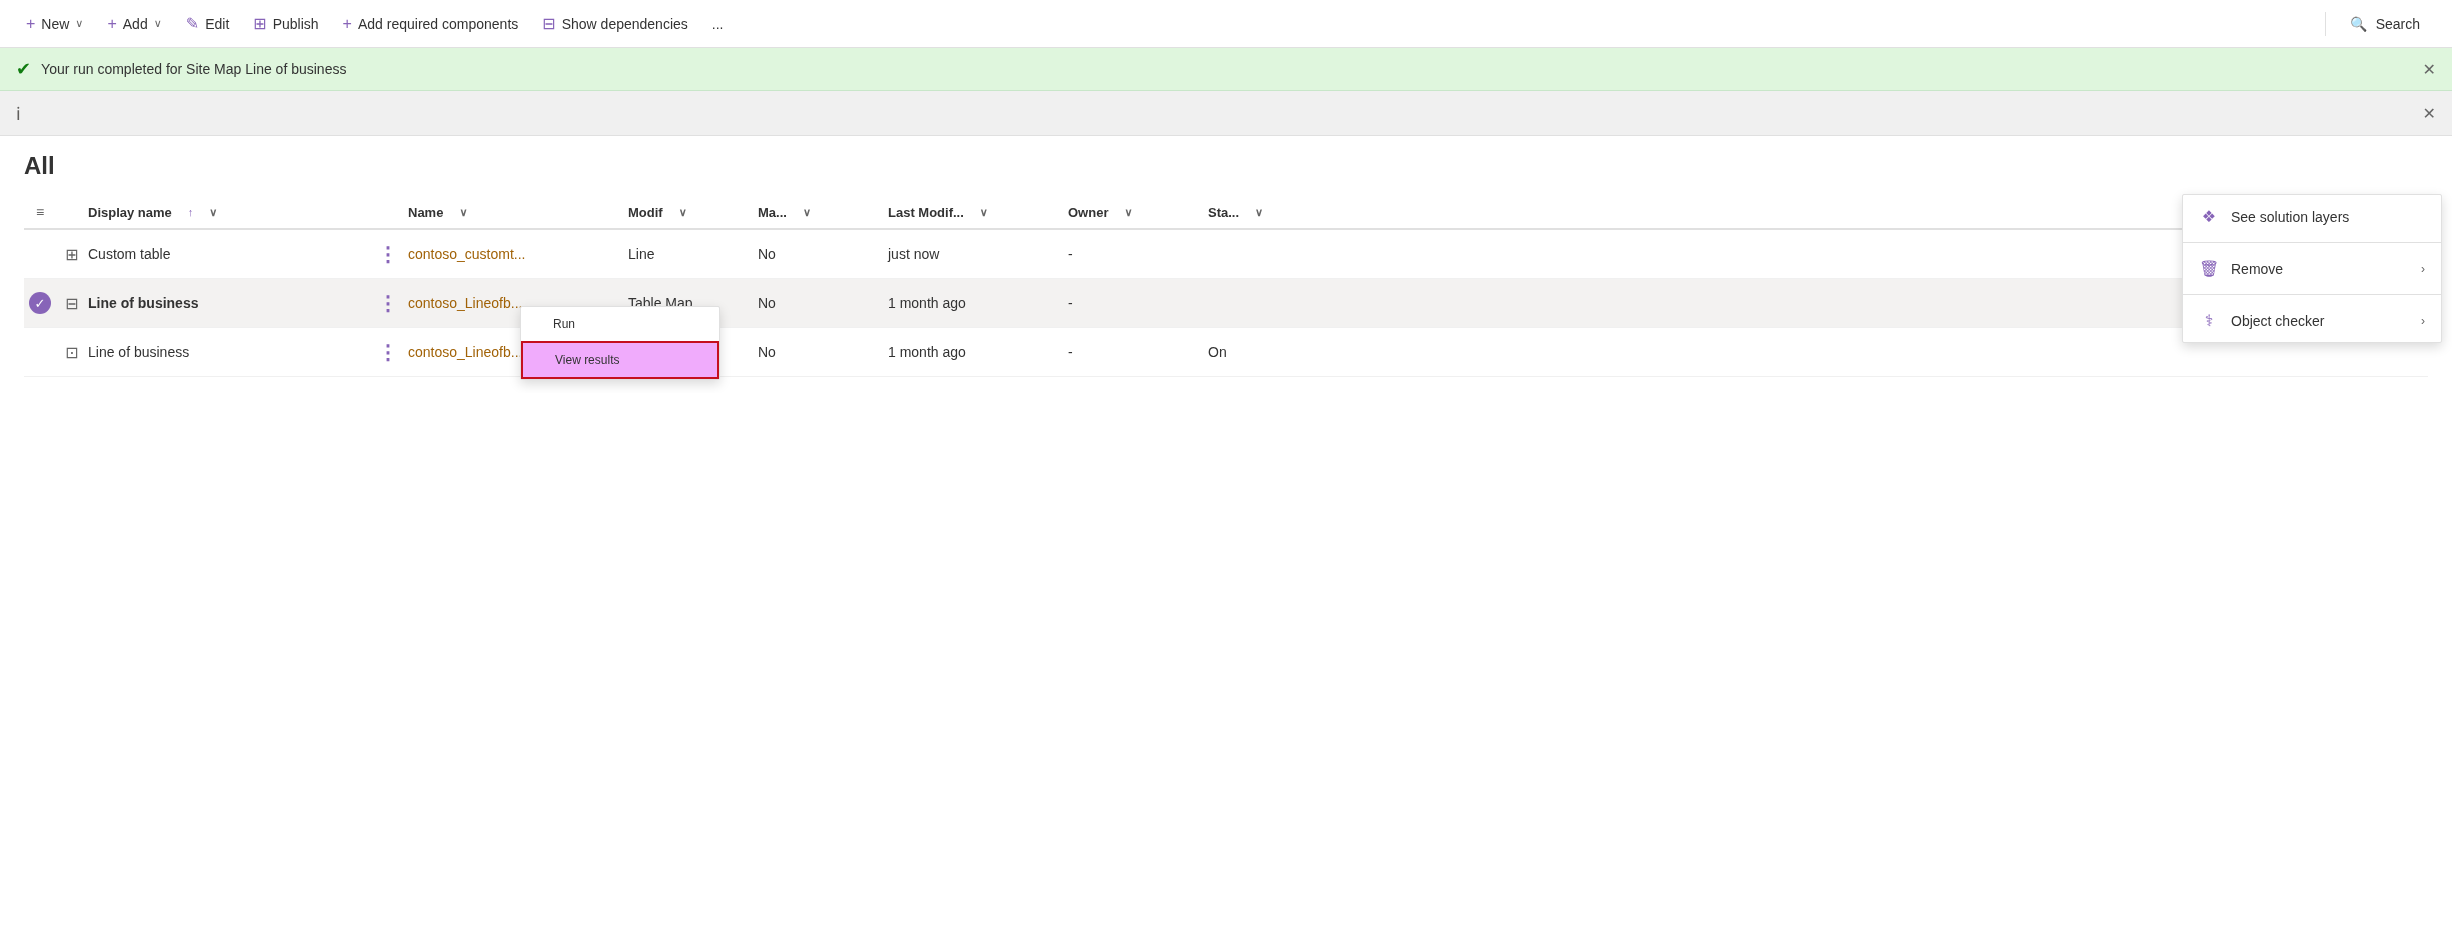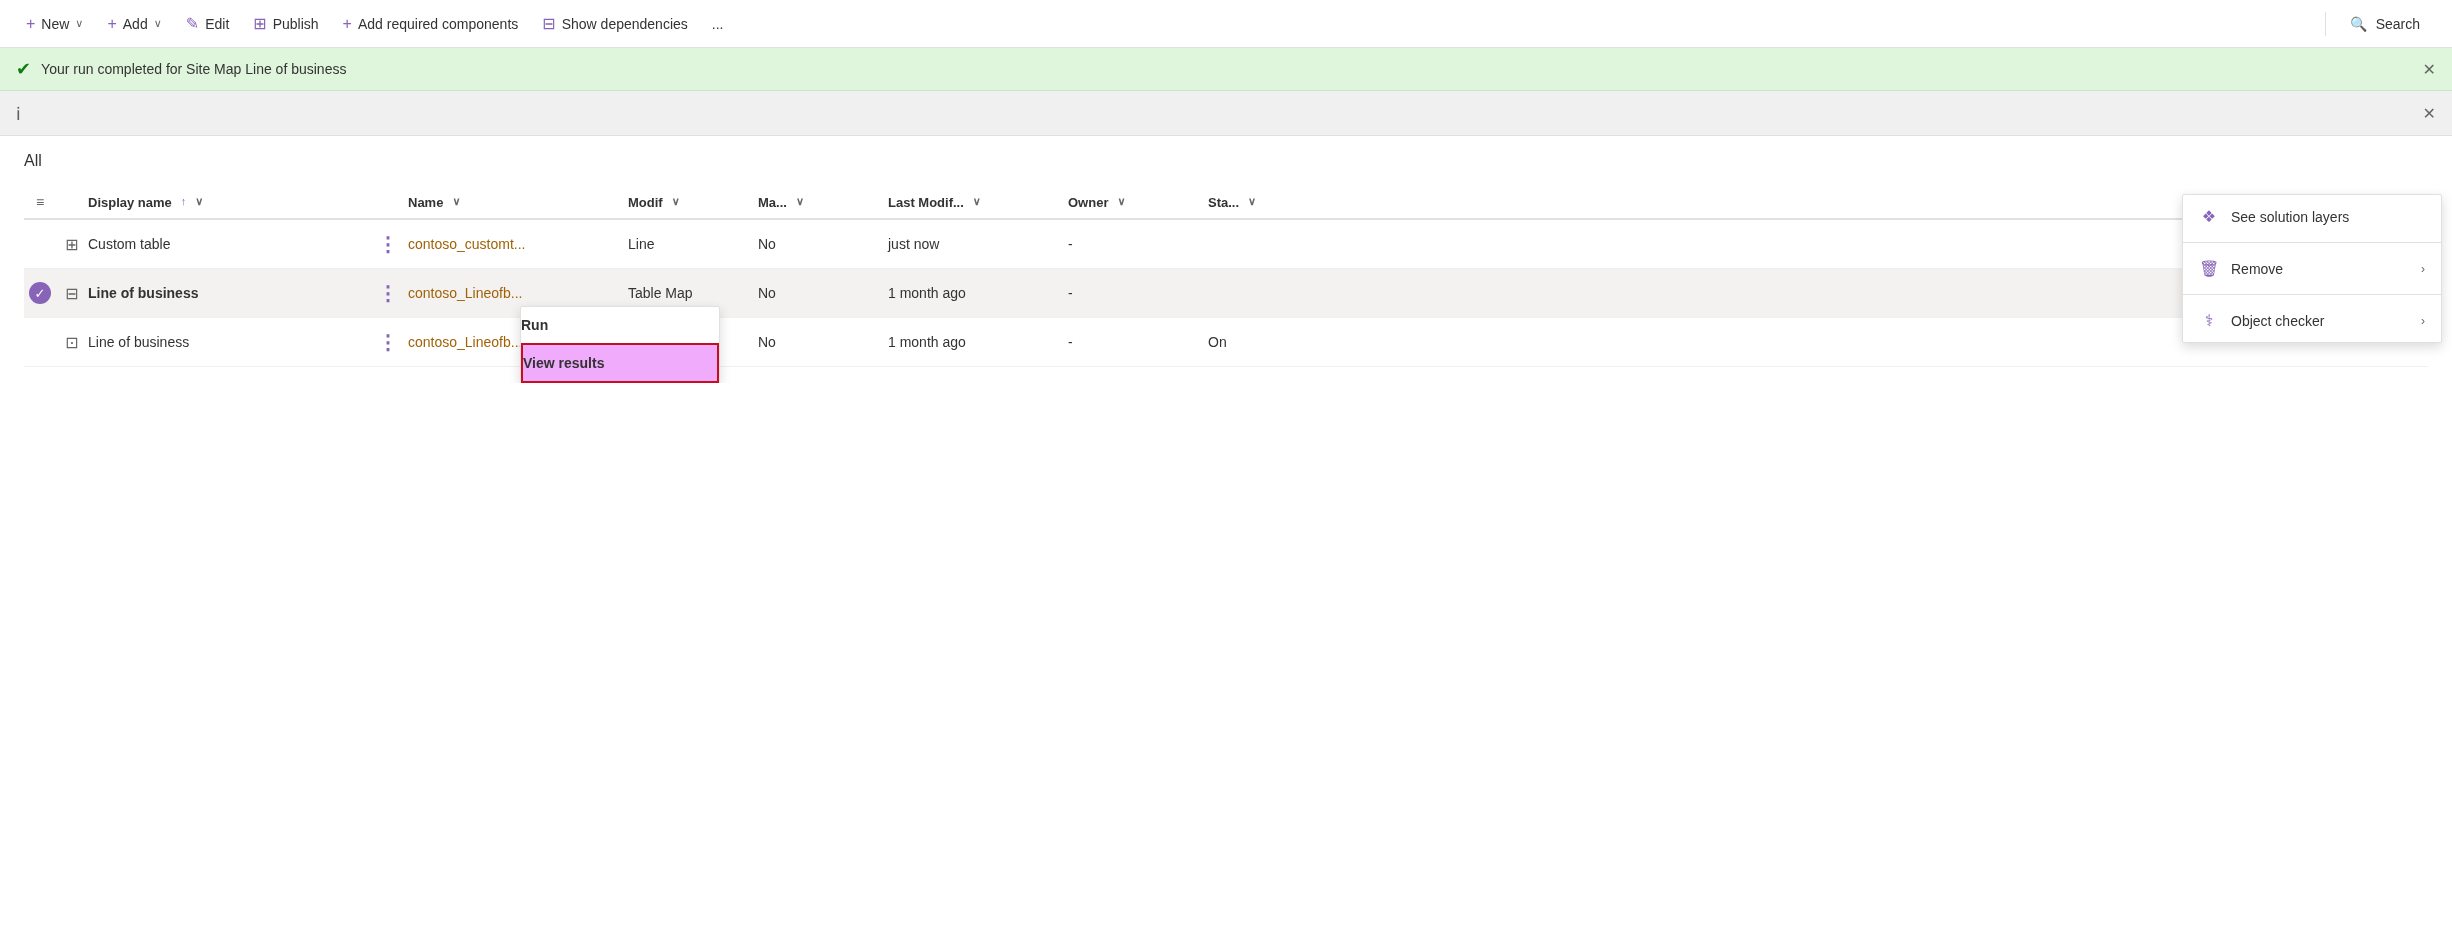--- a/index.html
+++ b/index.html
@@ -76,22 +76,22 @@
     }
     .banner-icon-success { color: #107c10; font-size: 18px; }
     .banner-icon-info { color: #605e5c; font-size: 18px; }
 
     
     .main {
       padding: 16px 24px;
       position: relative;
     }
     .page-title {
-      font-size: 16px;
-      font-weight: 400;
+      font-size: 24px;
+      font-weight: 700;
       margin-bottom: 16px;
     }
 
     
     .table-container { width: 100%; }
     .table-header {
       display: grid;
       grid-template-columns: 32px 32px 280px 40px 220px 130px 130px 180px 140px 100px;
       align-items: center;
       padding: 8px 0;
@@ -104,21 +104,22 @@
       display: grid;
       grid-template-columns: 32px 32px 280px 40px 220px 130px 130px 180px 140px 100px;
       align-items: center;
       padding: 12px 0;
       border-bottom: 1px solid #f0f0f0;
       font-size: 14px;
     }
     .table-row.selected { background: #f3f2f1; }
     .col-header {
       display: flex;
-      gap: 9px;
+      align-items: center;
+      gap: 16px;
       cursor: pointer;
       user-select: none;
     }
     .col-header .sort-icon { color: #8764b8; font-size: 11px; }
     .col-header .chevron { font-size: 11px; color: #666; }
     .checkbox-col { display: flex; align-items: center; justify-content: center; }
     .type-icon { color: #666; font-size: 16px; }
     .row-menu { color: #8764b8; cursor: pointer; font-size: 18px; font-weight: 700; }
     .text-muted { color: #a16207; }
     .selected-check {
@@ -136,24 +137,23 @@
       top: 170px;
       left: 520px;
       background: #fff;
       border: 1px solid #e0e0e0;
       box-shadow: 0 4px 12px rgba(0,0,0,0.15);
       border-radius: 2px;
       width: 200px;
       z-index: 100;
     }
     .context-menu-run .menu-item {
-      padding: 10px 0;
-      cursor: pointer;
-      font-size: 14px;
-      font-weight: bold;
+      padding: 10px 32px;
+      cursor: pointer;
+      font-size: 12px;
     }
     .context-menu-run .menu-item.highlighted {
       background: #f0abfc;
       border: 2px solid #c50f1f;
     }
 
     
     .dropdown-right {
       position: absolute;
       top: 58px;

